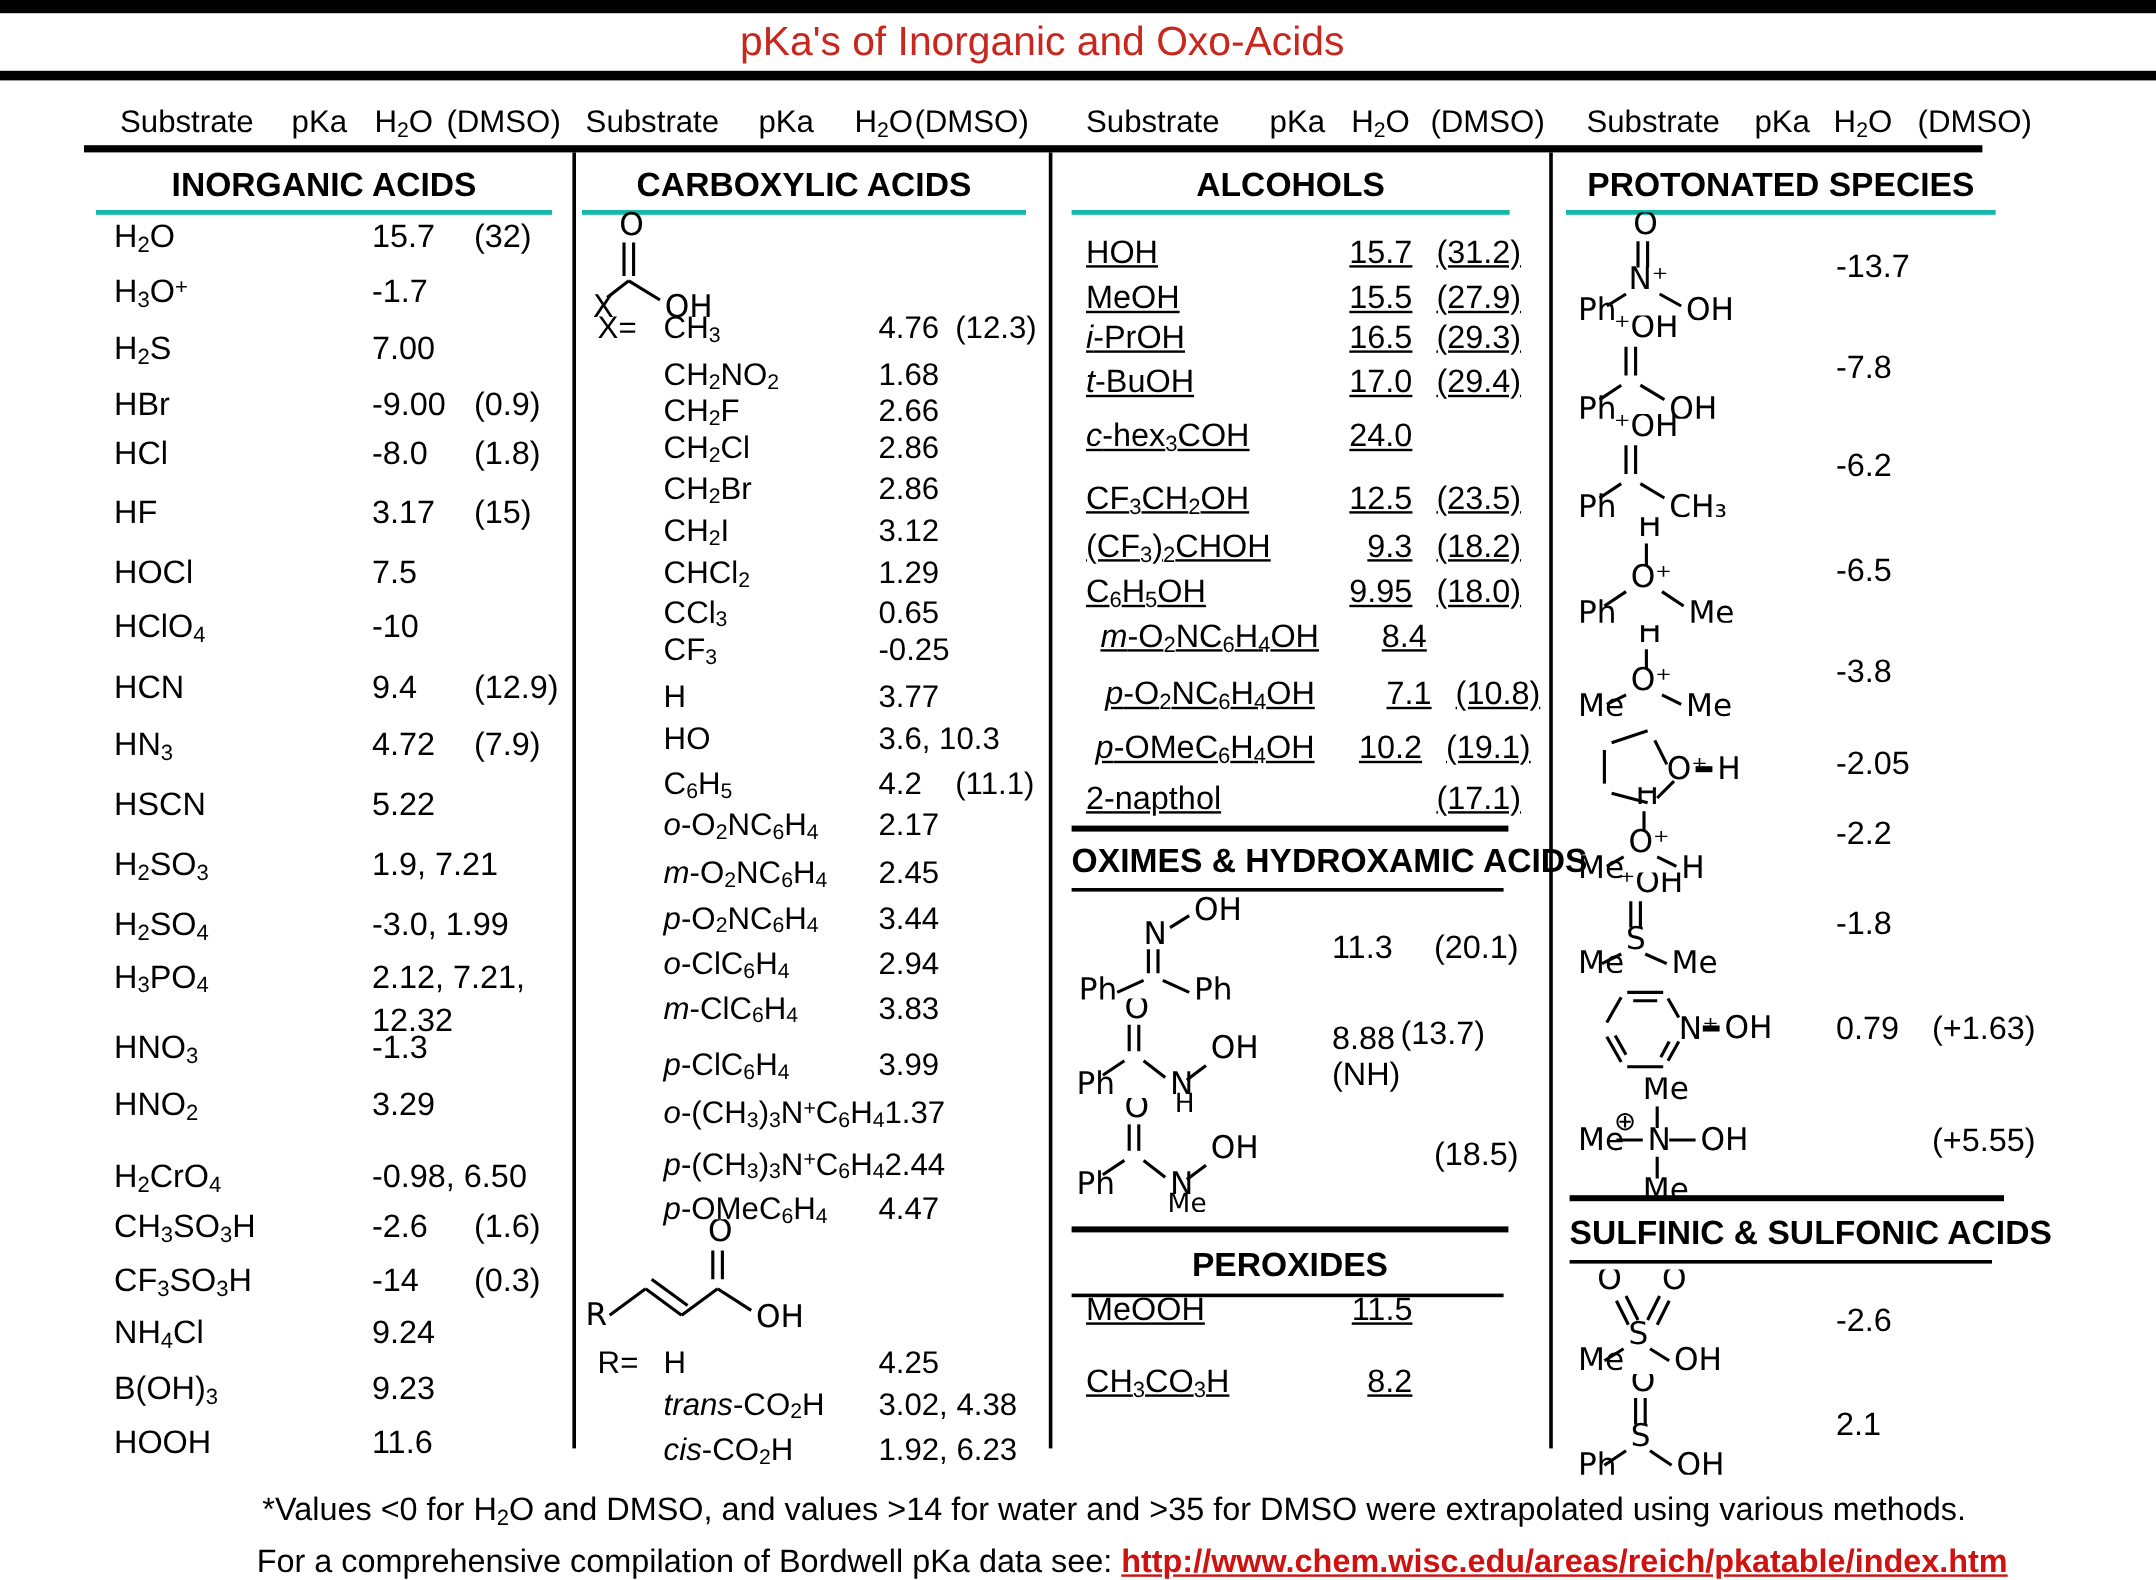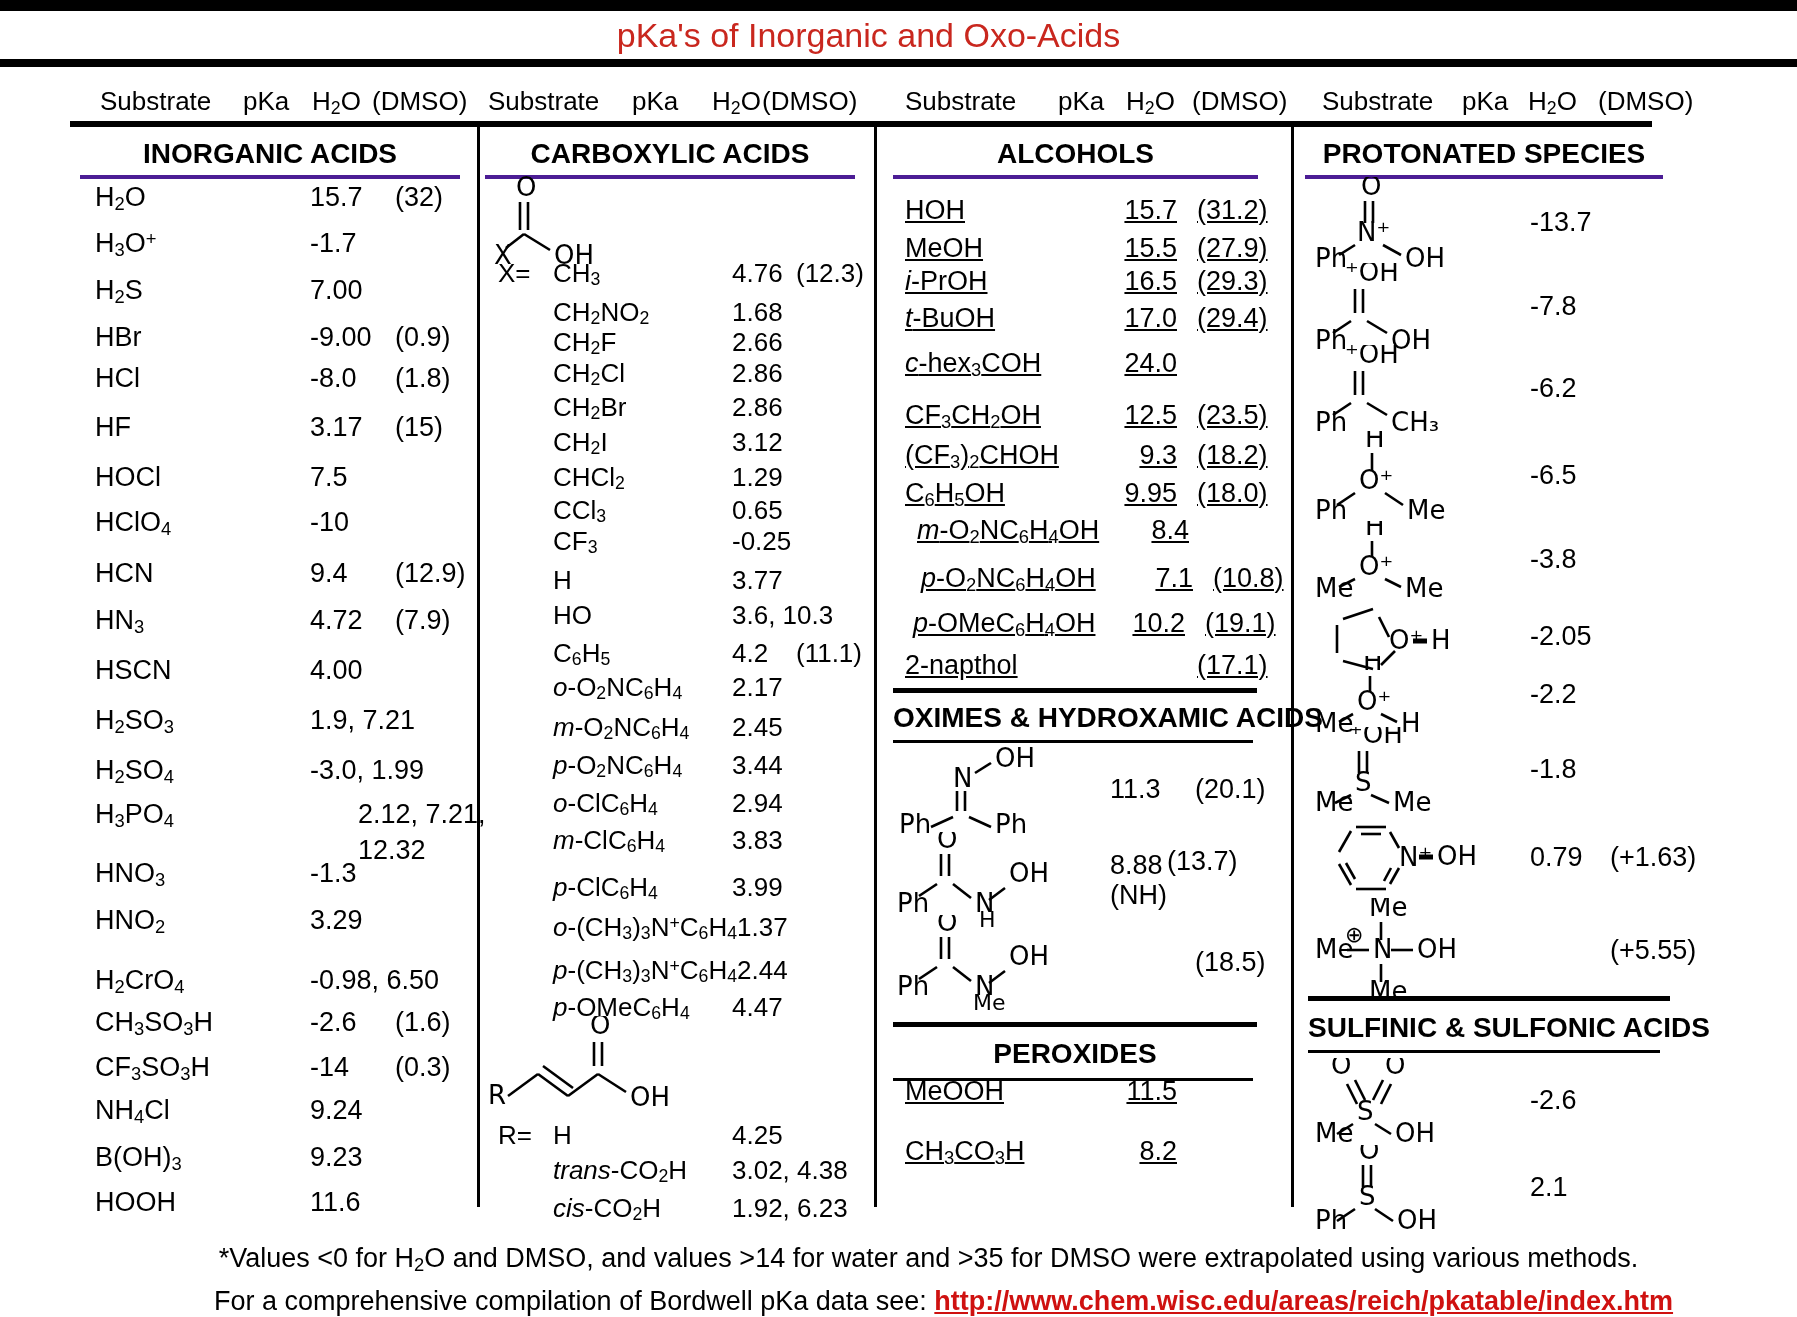--- a/index.html
+++ b/index.html
@@ -5,31 +5,31 @@
   html,body{margin:0;padding:0;background:#fff;}
   .page{position:relative;width:1797px;height:1317px;background:#ffffff;overflow:hidden;
         font-family:"Liberation Sans",sans-serif;color:#000;}
   .abs{position:absolute;}
   .topbar{left:0;top:0;width:1797px;height:11px;background:#000;}
   .title{left:0;right:0;top:16px;text-align:center;font-size:34px;color:#c9271e;transform:translateX(-30px);}
   .rule{left:0;top:59px;width:1797px;height:8px;background:#000;}
   .hl{top:86px;font-size:26px;white-space:nowrap;}
   .hbar{left:70px;top:121px;width:1582px;height:6px;background:#000;}
   .vsep{width:3px;top:127px;height:1080px;background:#000;}
-  .stitle{top:138px;text-align:center;font-weight:bold;font-size:28px;border-bottom:4px solid #4c1d95;
+  .stitle{top:138px;text-align:center;font-weight:bold;font-size:28px;border-bottom:4px solid #14b8a6;
           padding-bottom:5px;white-space:nowrap;}
   .sshead{text-align:center;font-weight:bold;font-size:28px;white-space:nowrap;}
   .bar5{height:5px;background:#000;}
   .bar3{height:3px;background:#000;}
   .r{display:flex;align-items:center;white-space:nowrap;font-size:27px;}
   .c1{left:75px;width:400px;height:48px;}
   .c1 .f{width:215px;padding-left:20px;flex:0 0 auto;}
   .c1 .pk{width:85px;flex:0 0 auto;}
   .c1 .dm{flex:1;}
-  .tall{height:76px;align-items:flex-start;gap:48px;}
+  .tall{height:76px;align-items:flex-start;}
   .tall .pk{line-height:36px;}
   .tall .f{line-height:36px;}
   .c2{left:488px;width:370px;height:34px;font-size:26px;}
   .c2 .pre{width:55px;padding-left:10px;flex:0 0 auto;}
   .c2 .f{flex:1;}
   .c2 .pk{width:64px;flex:0 0 auto;}
   .c2 .dm{width:62px;flex:0 0 auto;}
   .c3{left:893px;width:400px;height:38px;text-decoration:underline;}
   .c3 .f{padding-left:12px;width:212px;flex:0 0 auto;}
   .c3 .pk{width:60px;text-align:right;flex:0 0 auto;}
@@ -134,21 +134,21 @@
       <span class="pk">9.4</span>
       <span class="dm">(12.9)</span>
     </div>
   <div class="abs r c1" style="top:596px">
       <span class="f">HN<sub>3</sub></span>
       <span class="pk">4.72</span>
       <span class="dm">(7.9)</span>
     </div>
   <div class="abs r c1" style="top:646px">
       <span class="f">HSCN</span>
-      <span class="pk">4.00</span>
+      <span class="pk">5.22</span>
       <span class="dm"></span>
     </div>
   <div class="abs r c1" style="top:696px">
       <span class="f">H<sub>2</sub>SO<sub>3</sub></span>
       <span class="pk">1.9,  7.21</span>
       <span class="dm"></span>
     </div>
   <div class="abs r c1" style="top:746px">
       <span class="f">H<sub>2</sub>SO<sub>4</sub></span>
       <span class="pk">-3.0, 1.99</span>

